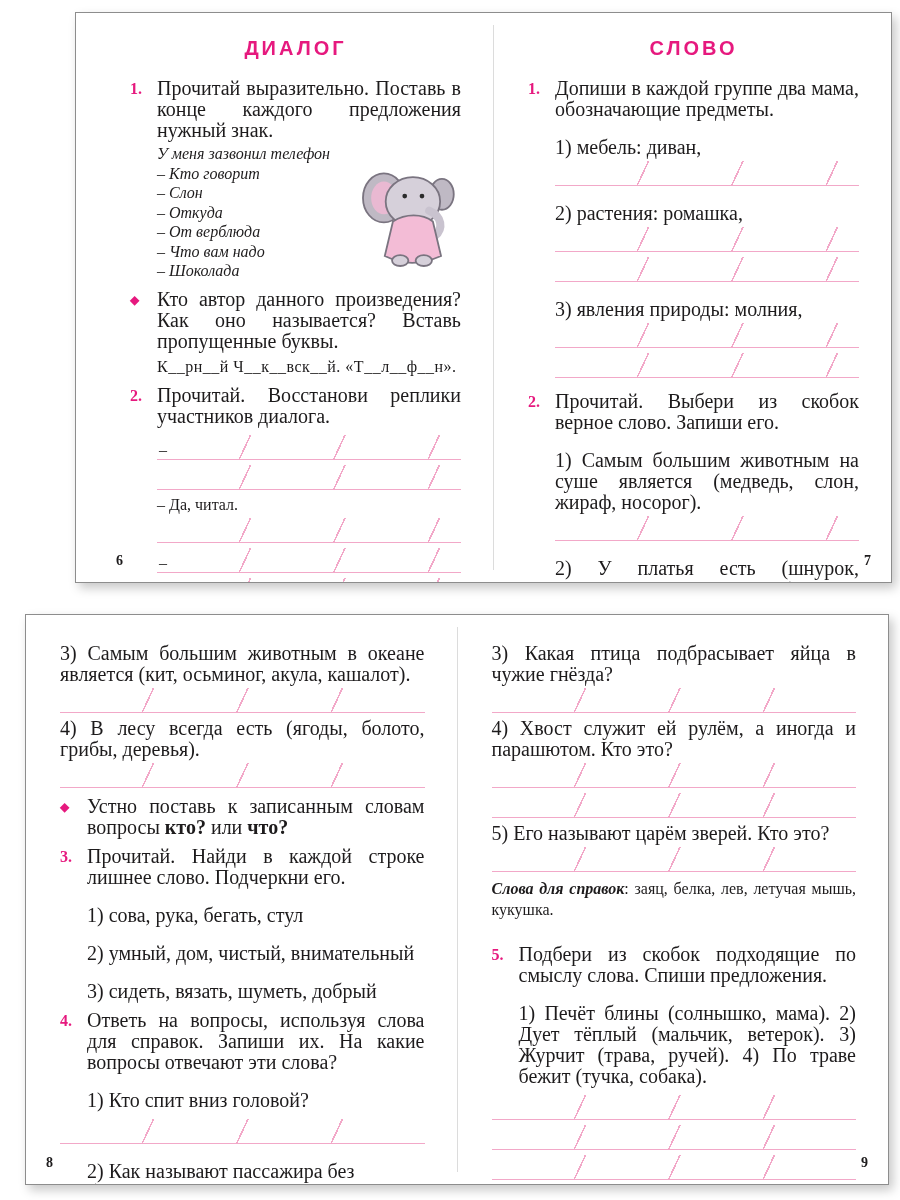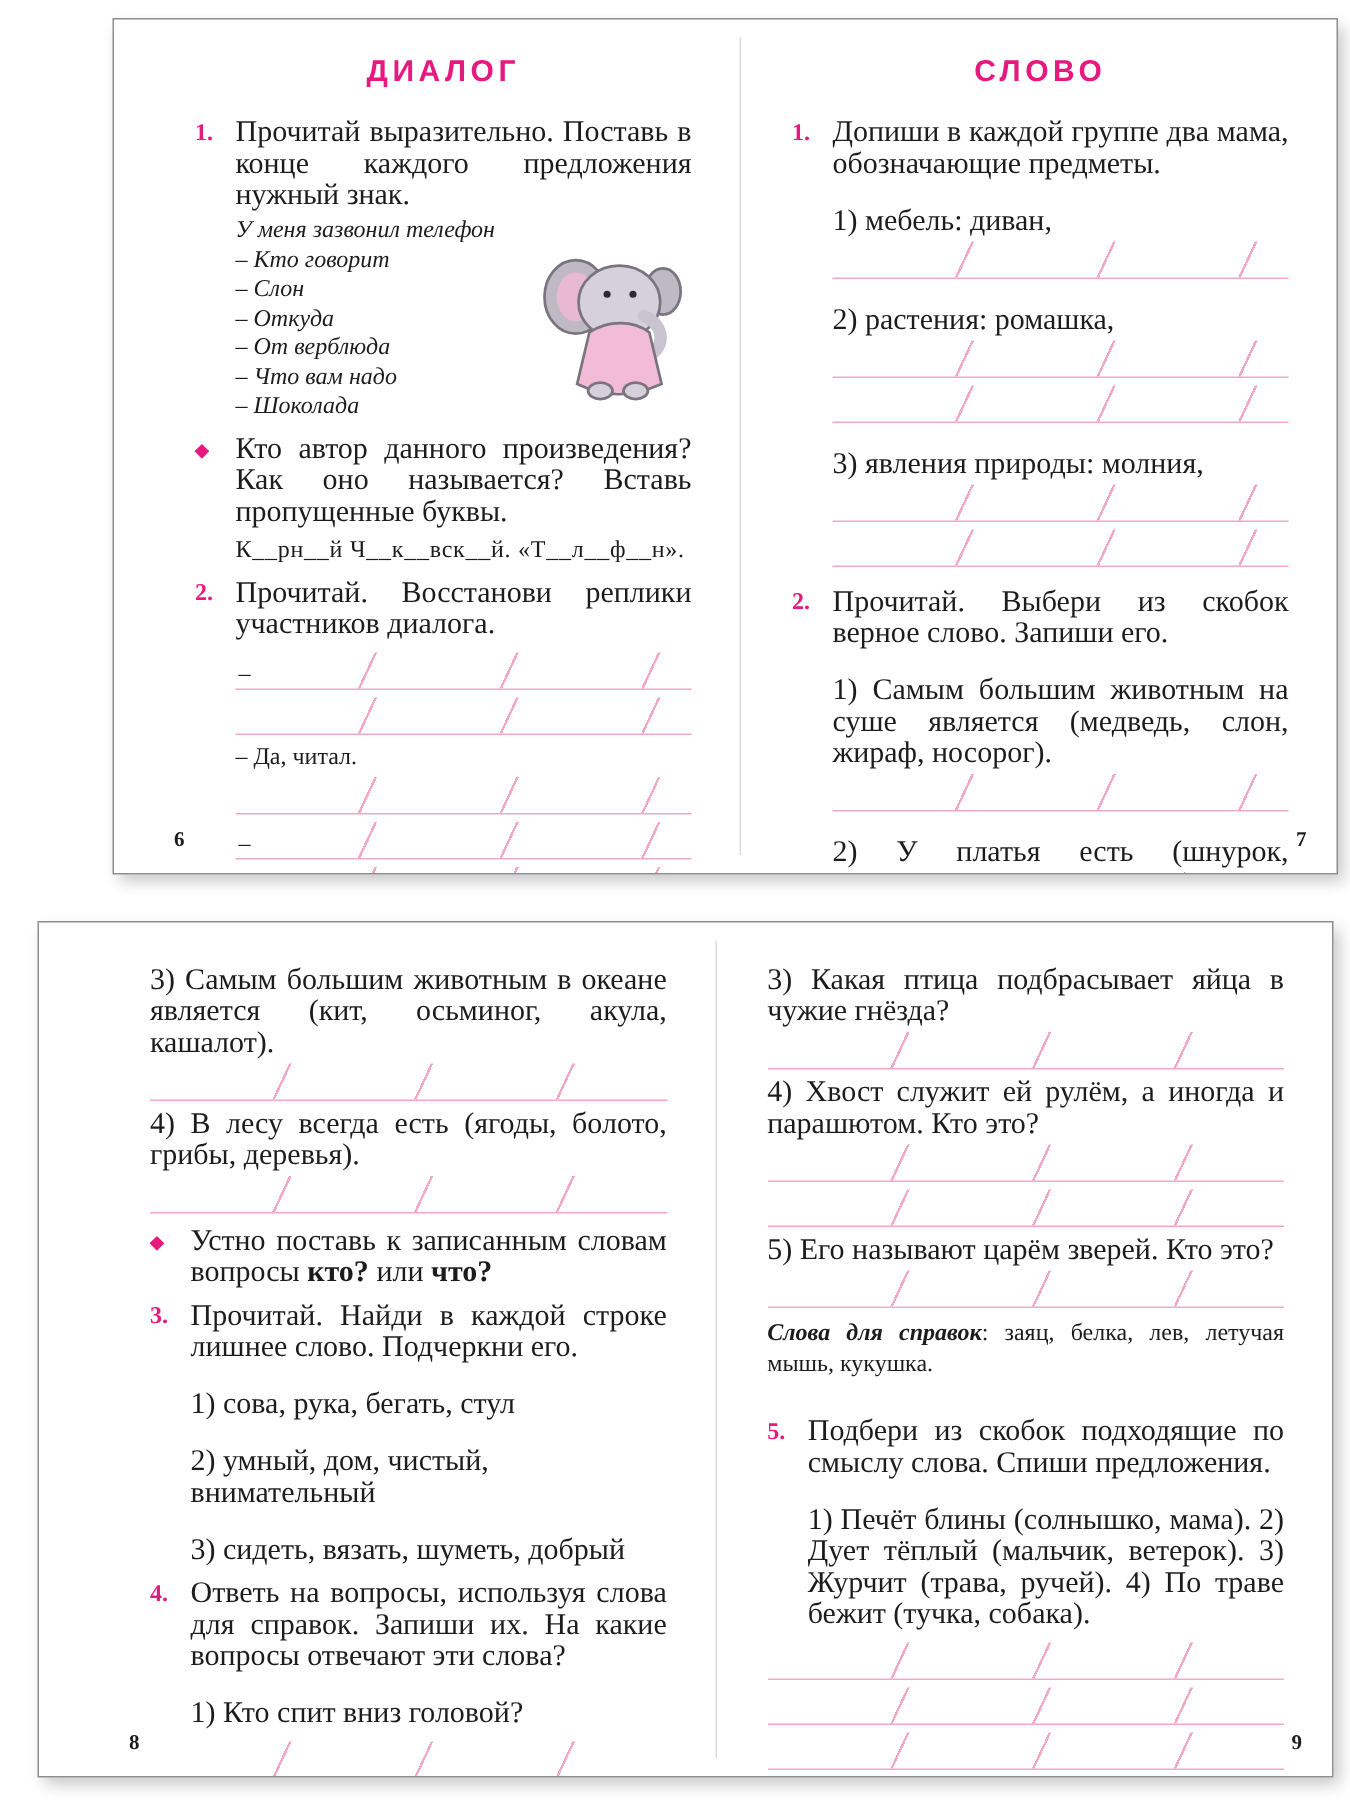--- a/index.html
+++ b/index.html
@@ -14,21 +14,21 @@
     font-family:"Liberation Serif", serif;color:var(--ink);
     overflow:hidden;
   }
   .card{
     position:absolute;background:#fff;
     border:1px solid #8d8d8d;
     box-shadow:4px 5px 10px rgba(0,0,0,.22);
     display:flex;
   }
   .card-top{left:75px;top:12px;width:817px;height:571px;padding-left:20px;}
-  .card-bottom{left:25px;top:614px;width:864px;height:571px;padding-left:40px;}
+  .card-bottom{left:25px;top:614px;width:864px;height:571px;}
   .divider{width:1px;background:#dcdcdc;margin:12px 0;}
   .page{flex:1;position:relative;padding:18px 32px 44px 34px;overflow:hidden;}
   .card-bottom .page{padding-top:28px;}
   .header{
     font-family:"Liberation Sans", sans-serif;font-weight:bold;
     font-size:20px;letter-spacing:3px;color:var(--accent);
     text-align:center;margin:6px 0 18px;
   }
   .task{display:flex;margin-bottom:8px;}
   .tnum{

